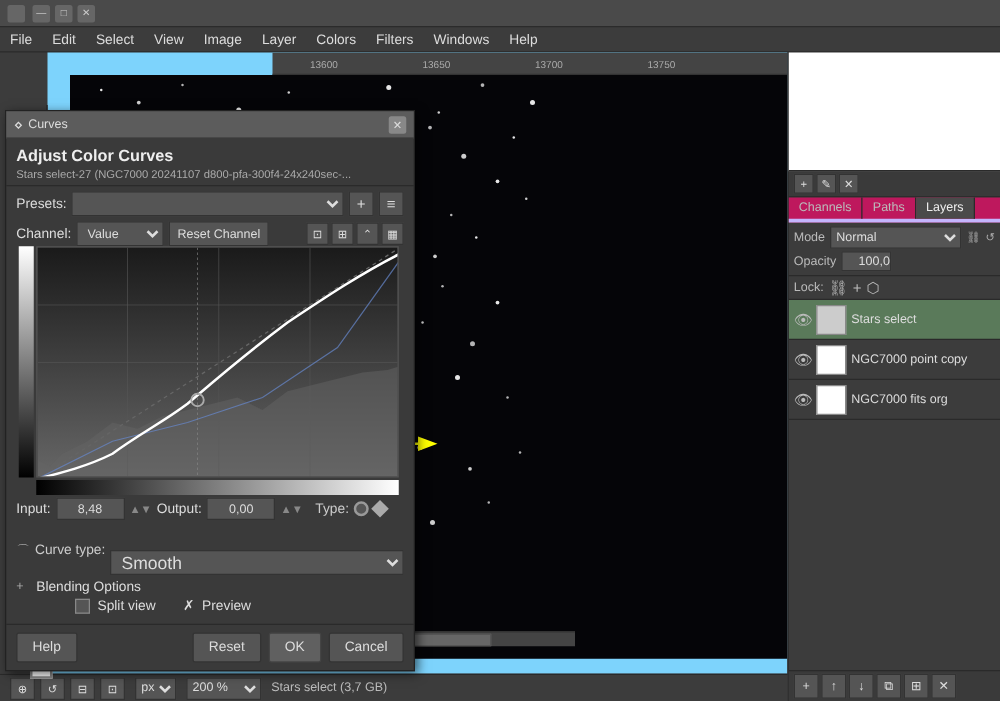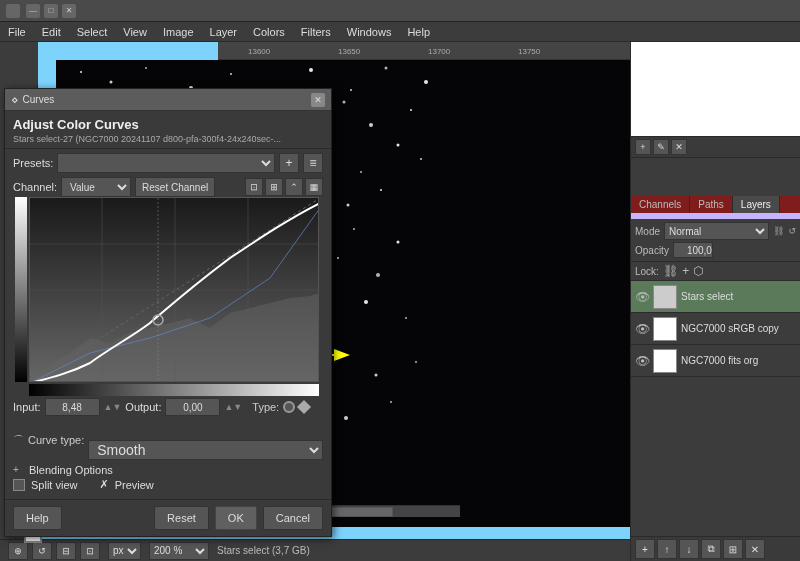--- a/index.html
+++ b/index.html
@@ -268,20 +268,21 @@
       font-size: 10px;
       cursor: pointer;
     }
 
     
     .preview-row {
       display: flex;
       align-items: center;
       gap: 6px;
       margin-bottom: 4px;
+      margin-left: 47px;
     }
     .checkbox {
       width: 12px; height: 12px;
       border: 1px solid #888;
       background: #555;
       cursor: pointer;
     }
 
     
     .dialog-buttons {
@@ -329,23 +330,22 @@
       top: 18px;
       bottom: 30px;
       width: 18px;
       background: #444;
       border-right: 1px solid #333;
     }
 
     
     .tabs-bar {
       display: flex;
-      background: #7f1d1d;
-      border-bottom: 6px solid #c4b5fd;
-      margin-top: 38px;
+      background: #be185d;
+      border-bottom: 3px solid #c4b5fd;
     }
     .tab {
       padding: 3px 8px;
       font-size: 10px;
       color: #bbb;
       cursor: pointer;
       border-right: 1px solid #2a2a2a;
     }
     .tab.active {
       background: #4a4a4a;
@@ -863,21 +863,21 @@
 
     <div class="layer-list">
       <div class="layer-item active">
         <span class="layer-eye">👁</span>
         <div class="layer-thumb" style="background:#ccc;"></div>
         <span class="layer-name">Stars select</span>
       </div>
       <div class="layer-item">
         <span class="layer-eye">👁</span>
         <div class="layer-thumb" style="background:#fff;"></div>
-        <span class="layer-name">NGC7000 sRGB copy</span>
+        <span class="layer-name">NGC7000 point copy</span>
       </div>
       <div class="layer-item">
         <span class="layer-eye">👁</span>
         <div class="layer-thumb" style="background:#fff;"></div>
         <span class="layer-name">NGC7000 fits org</span>
       </div>
     </div>
 
     <div class="layer-bottom-bar">
       <div class="layer-bottom-btn">+</div>

